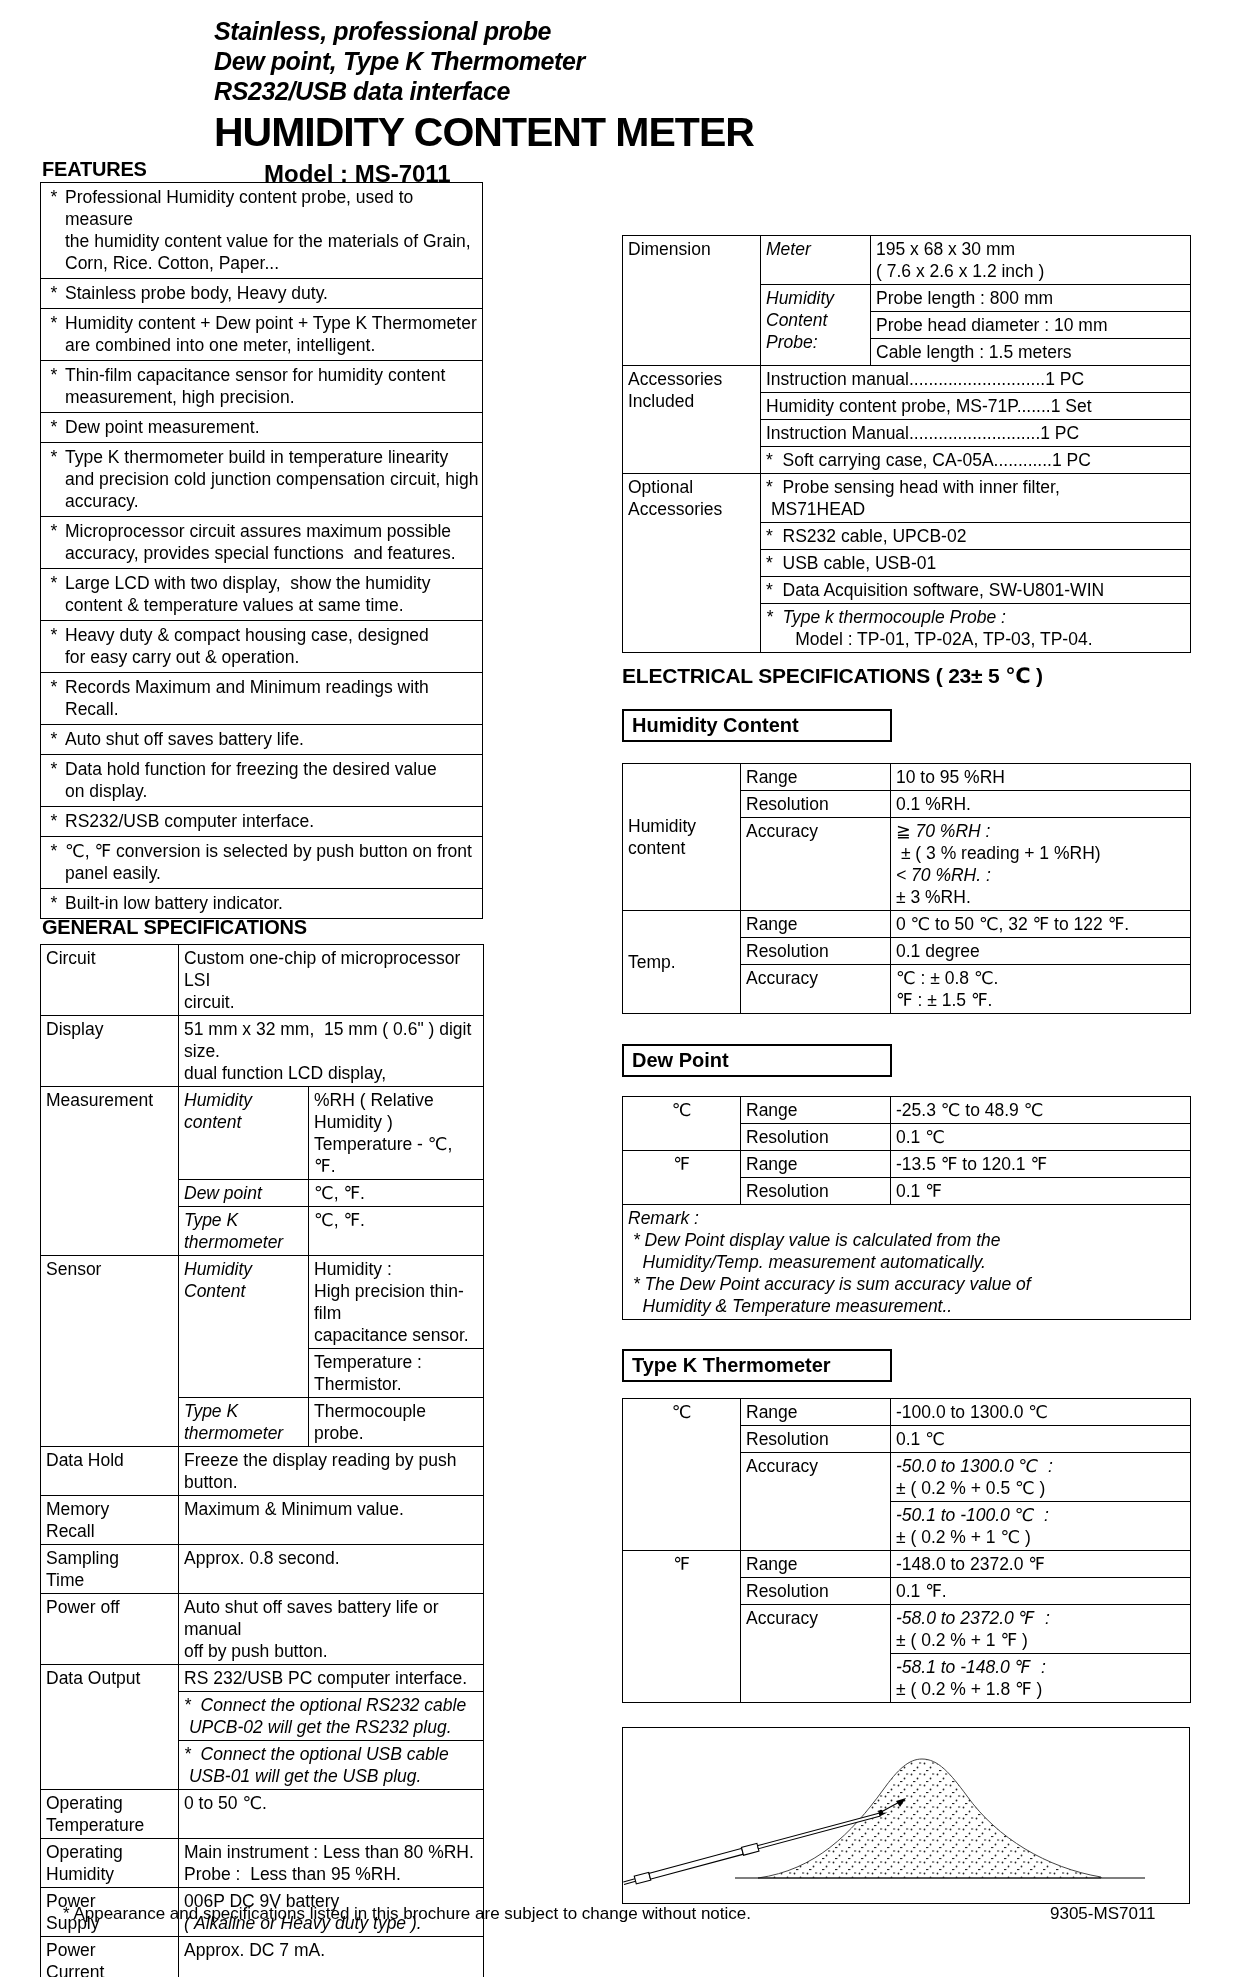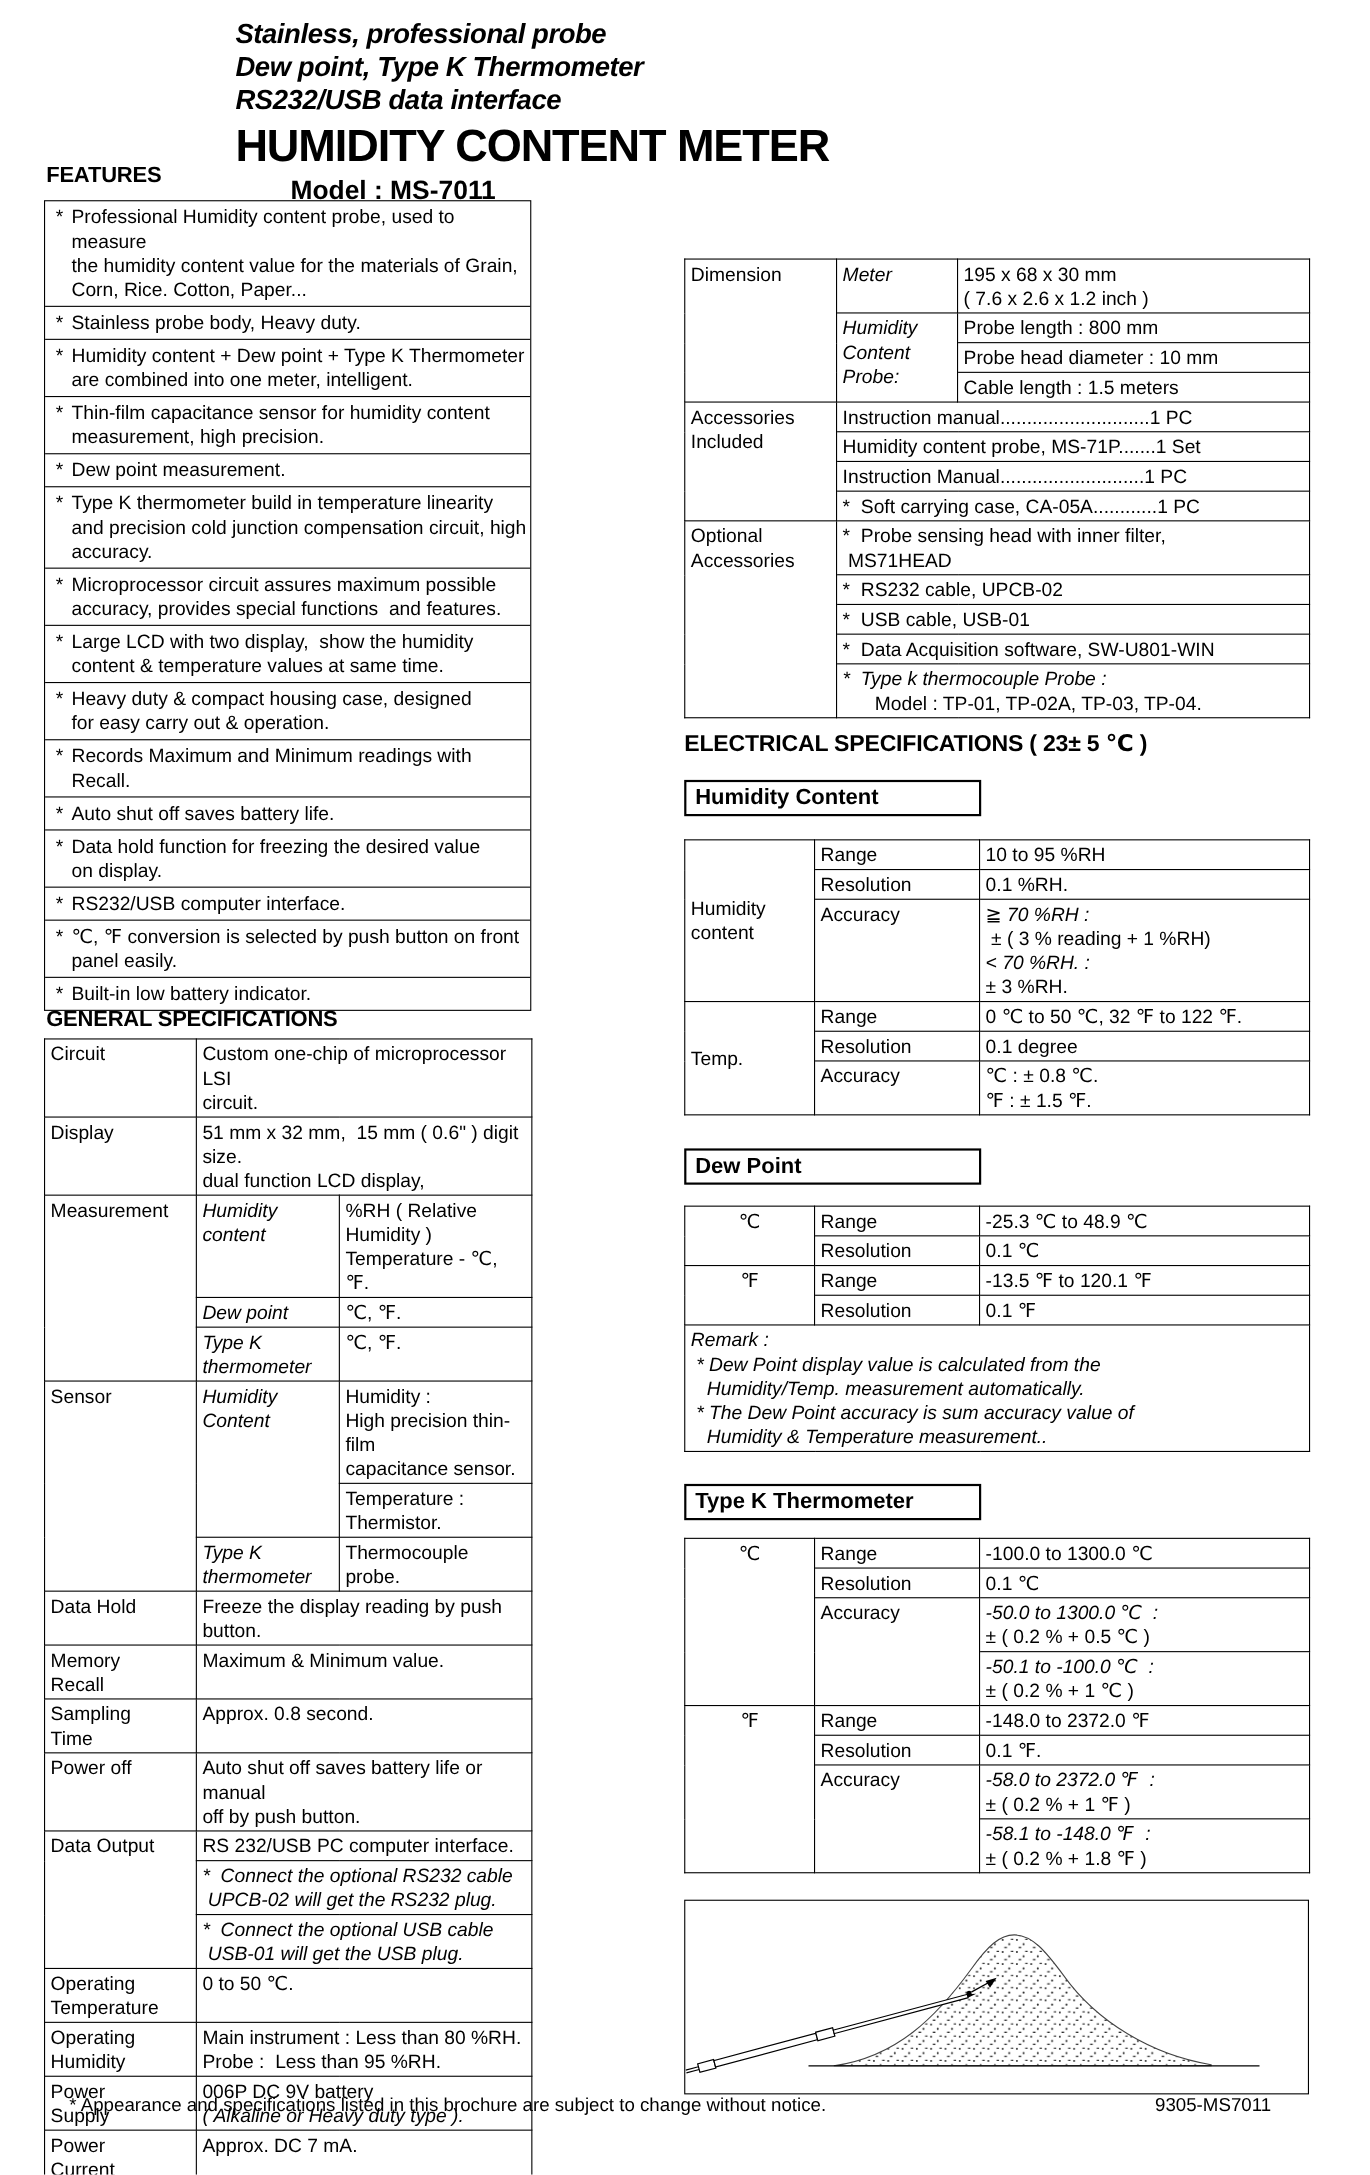--- a/index.html
+++ b/index.html
@@ -39,21 +39,21 @@
 <div class="page">
 
   <div class="abs" style="left:214px;top:16px;">
     <div class="hdr-tag">Stainless, professional probe</div>
     <div class="hdr-tag">Dew point, Type K Thermometer</div>
     <div class="hdr-tag">RS232/USB data interface</div>
     <div class="hdr-title">HUMIDITY CONTENT METER</div>
     <div class="hdr-model">Model : MS-7011</div>
   </div>
 
-  <div class="abs sec-h" style="left:42px;top:148px;text-align:right;">FEATURES</div>
+  <div class="abs sec-h" style="left:42px;top:158px;text-align:right;">FEATURES</div>
 
   <div class="abs features" style="left:40px;top:182px;">
     <div class="frow">
         <span class="fb">*</span>
         <span class="ft">Professional Humidity content probe, used to measure
 the humidity content value for the materials of Grain,
 Corn, Rice. Cotton, Paper...</span>
       </div>
     <div class="frow">
         <span class="fb">*</span>

